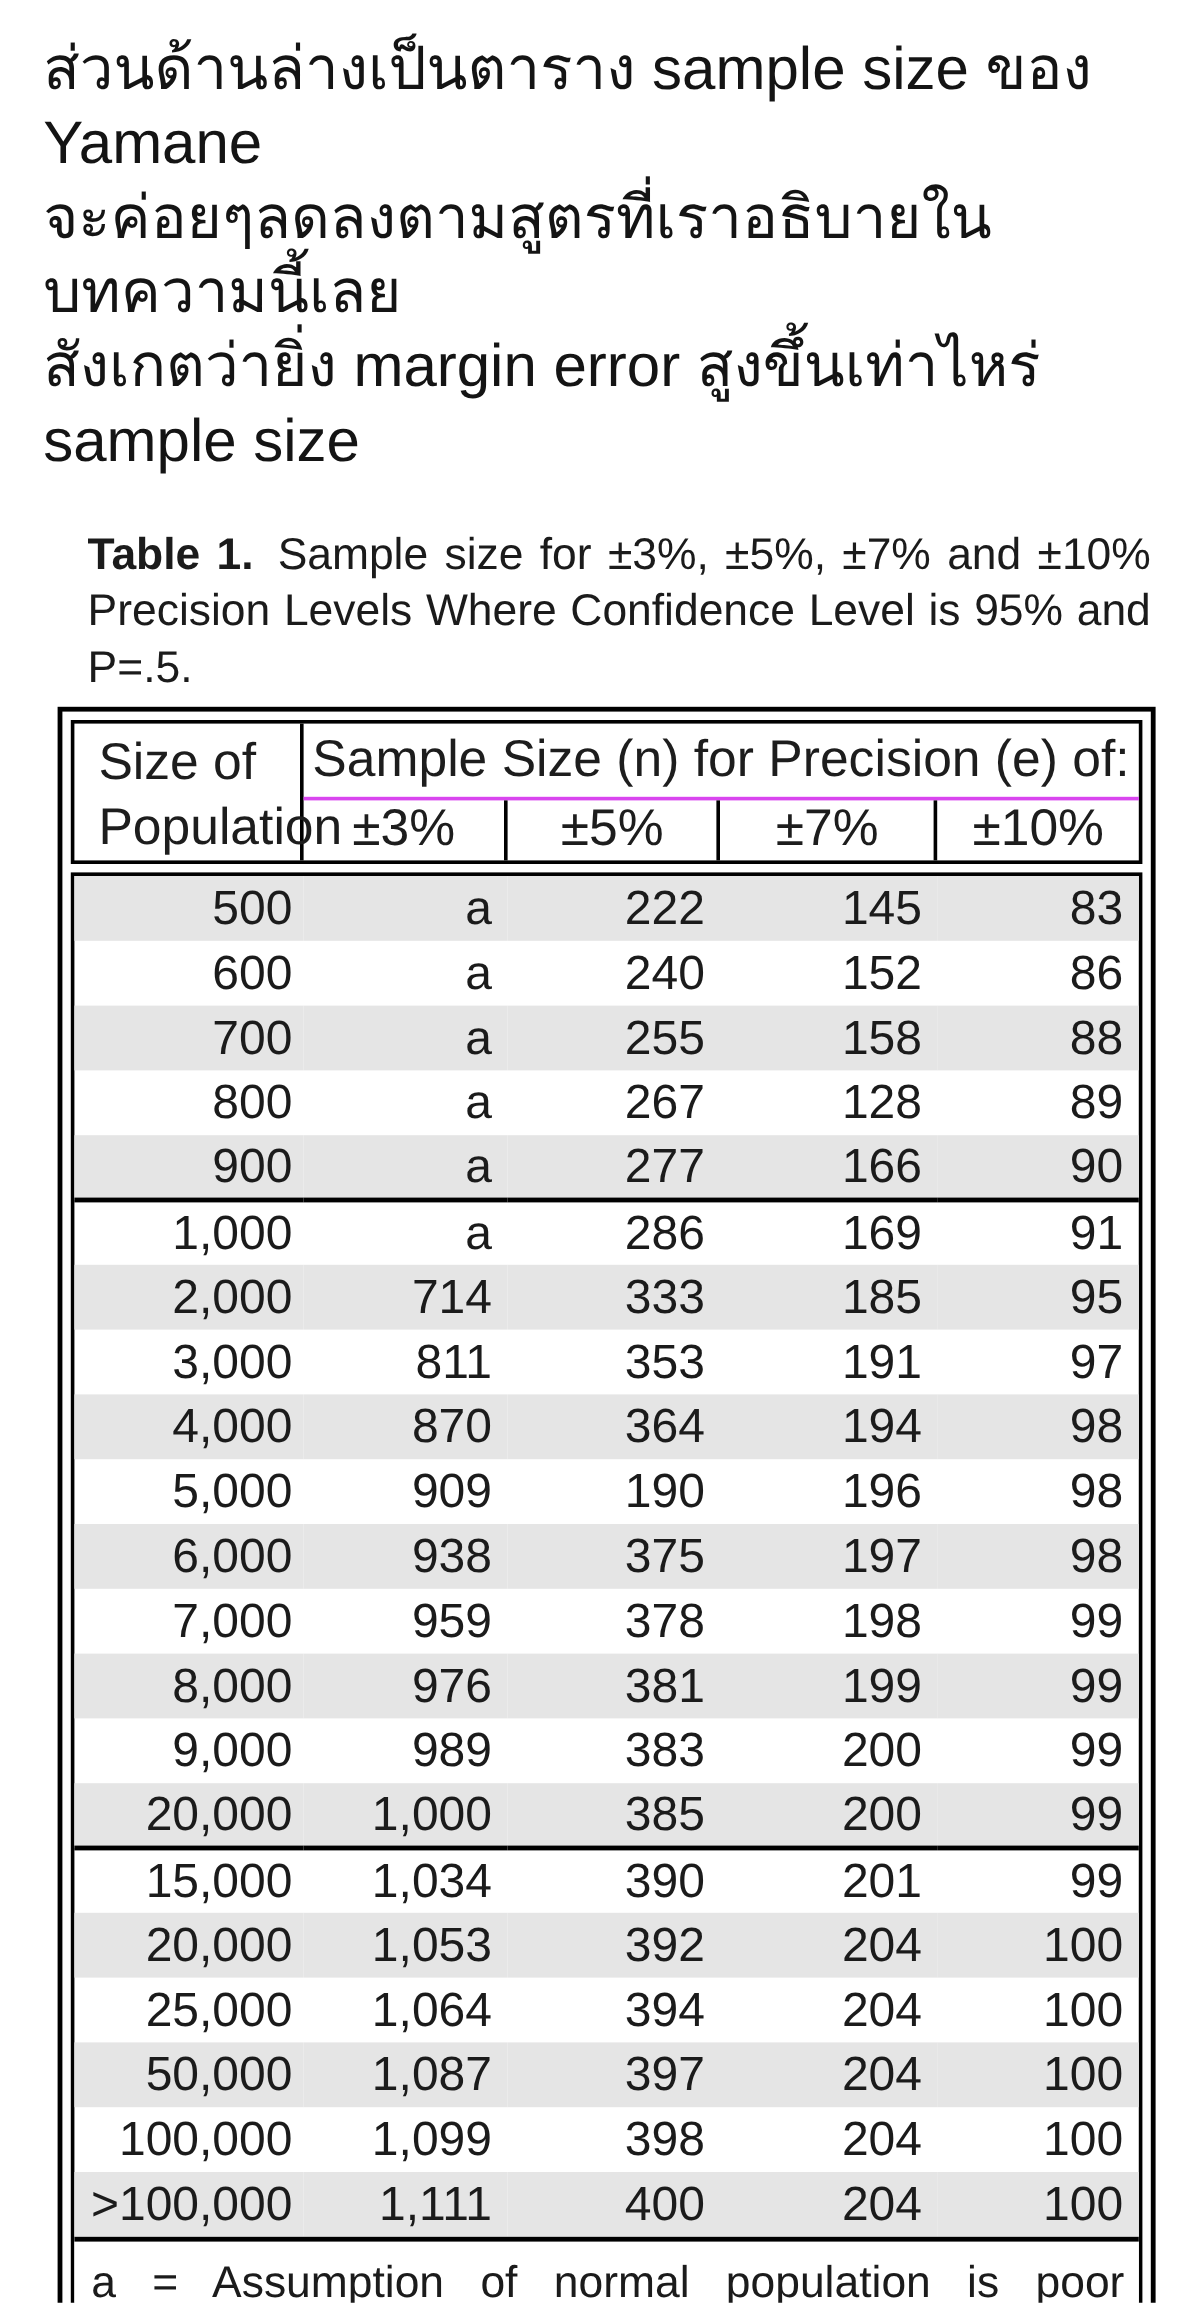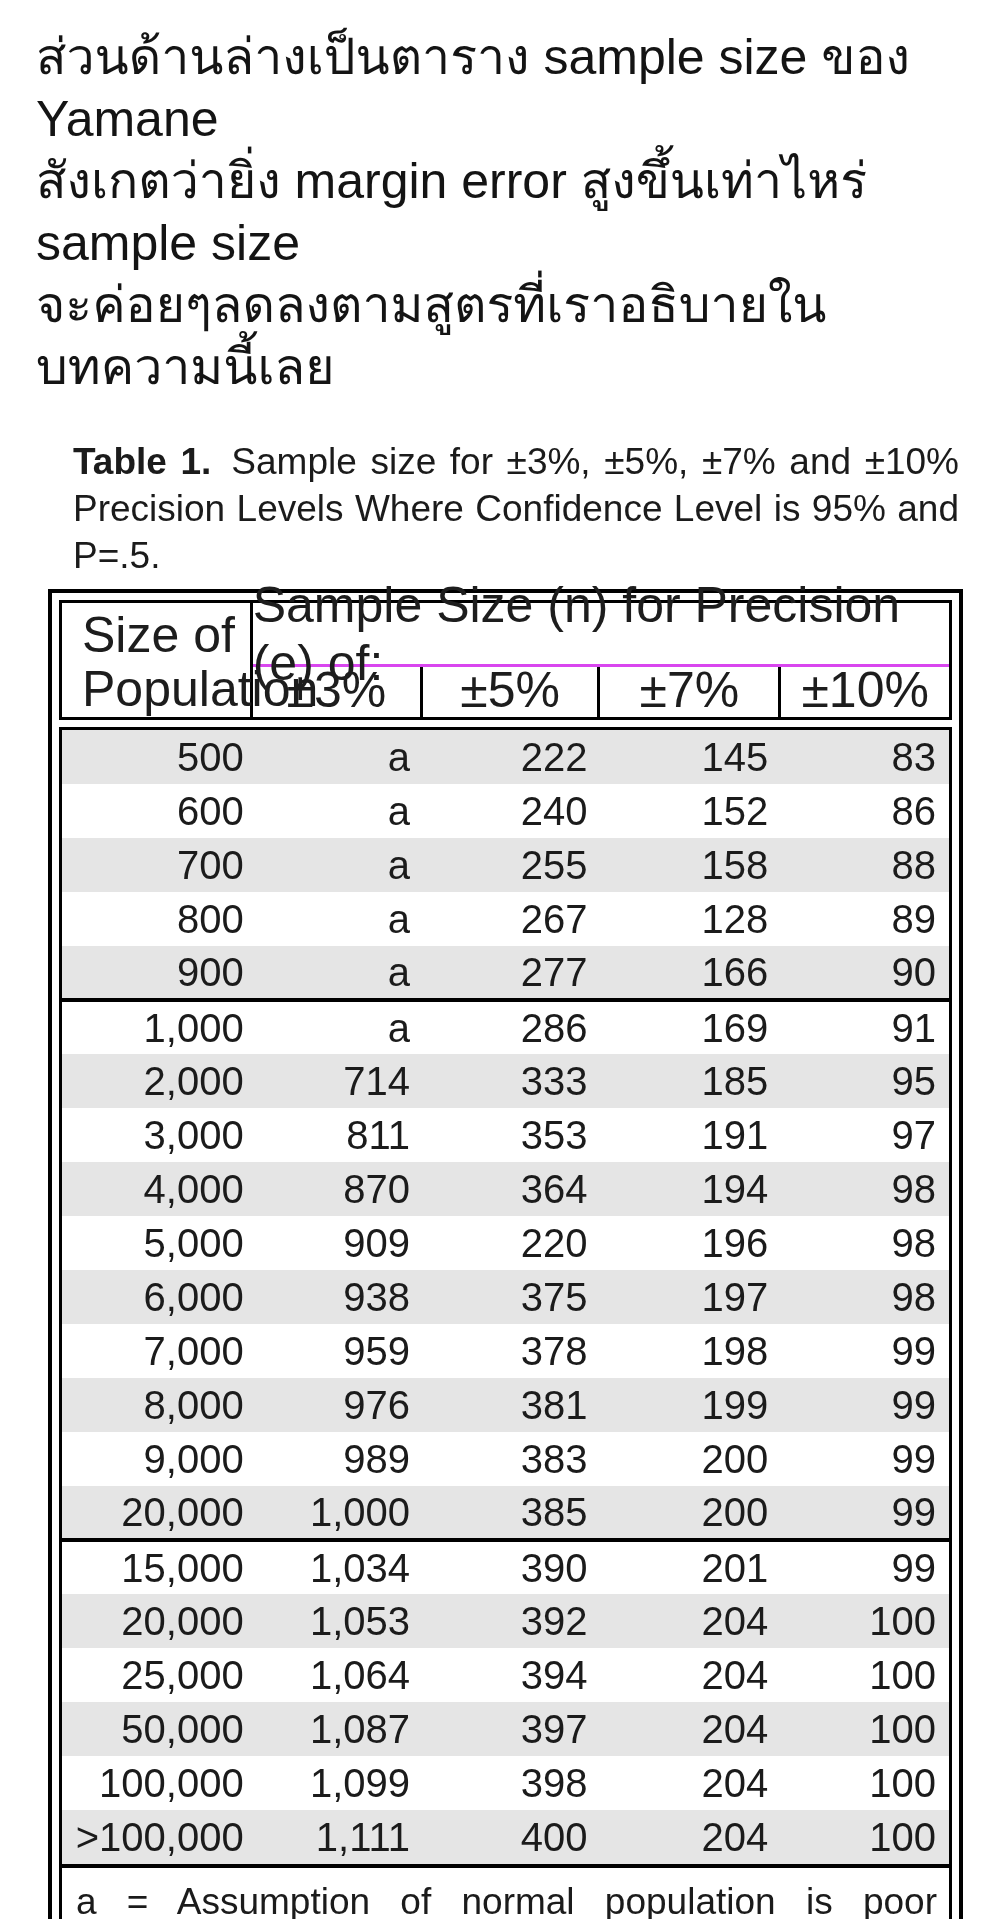--- a/index.html
+++ b/index.html
@@ -39,21 +39,22 @@
     padding: 7px;
     background: #fff;
   }
 
   
   .hdr {
     display: grid;
     grid-template-columns: 21.5% 19.2% 20% 20.4% 18.9%;
     grid-template-rows: 64px 50px;
     border: 3px solid #000;
-    font-size: 50px;
+    font-size: 43px;
+    text-align: right;
   }
   .hdr-pop {
     grid-column: 1; grid-row: 1 / 3;
     border-right: 3px solid #000;
     padding-left: 20px;
   }
   .hdr-pop .hl { display: flex; align-items: center; }
   .hdr-pop .hl1 { height: 64px; }
   .hdr-pop .hl2 { height: 50px; padding-bottom: 6px; }
   .hdr-span {
@@ -102,22 +103,22 @@
   }
   .fn-l2 { white-space: pre-wrap; }
 </style>
 </head>
 <body>
 
 <div class="page">
 
   <div class="intro">
     <div>ส่วนด้านล่างเป็นตาราง sample size ของ Yamane</div>
+    <div>จะค่อยๆลดลงตามสูตรที่เราอธิบายในบทความนี้เลย</div>
     <div>สังเกตว่ายิ่ง margin error สูงขึ้นเท่าไหร่ sample size</div>
-    <div>จะค่อยๆลดลงตามสูตรที่เราอธิบายในบทความนี้เลย</div>
   </div>
 
   <div class="table-title">
     <div class="jline"><span class="title-label">Table 1.</span><span>Sample size for ±3%, ±5%, ±7% and ±10%</span></div>
     <div class="jline">Precision Levels Where Confidence Level is 95% and</div>
     <div>P=.5.</div>
   </div>
 
   <div class="frame">
 
@@ -202,21 +203,21 @@
             <tr class="shade">
     <td class="c-pop">4,000</td>
     <td>870</td>
     <td>364</td>
     <td>194</td>
     <td>98</td>
   </tr>
             <tr>
     <td class="c-pop">5,000</td>
     <td>909</td>
-    <td>220</td>
+    <td>190</td>
     <td>196</td>
     <td>98</td>
   </tr>
             <tr class="shade">
     <td class="c-pop">6,000</td>
     <td>938</td>
     <td>375</td>
     <td>197</td>
     <td>98</td>
   </tr>

